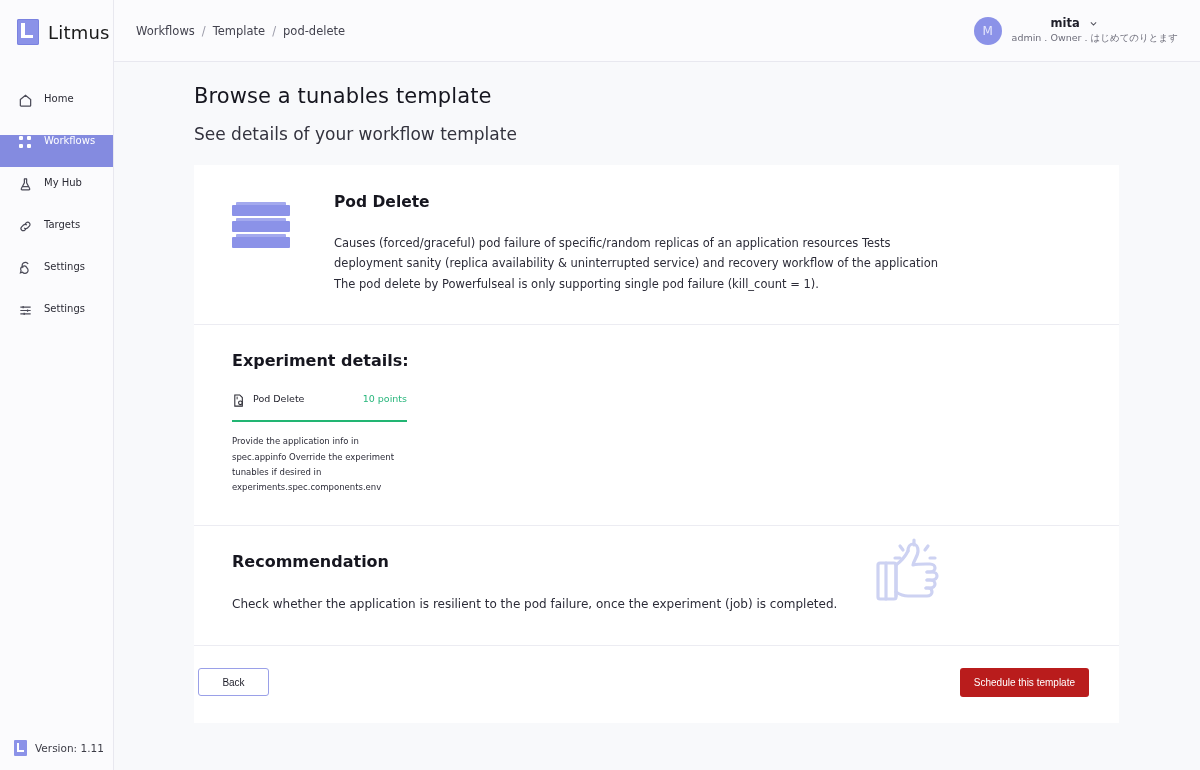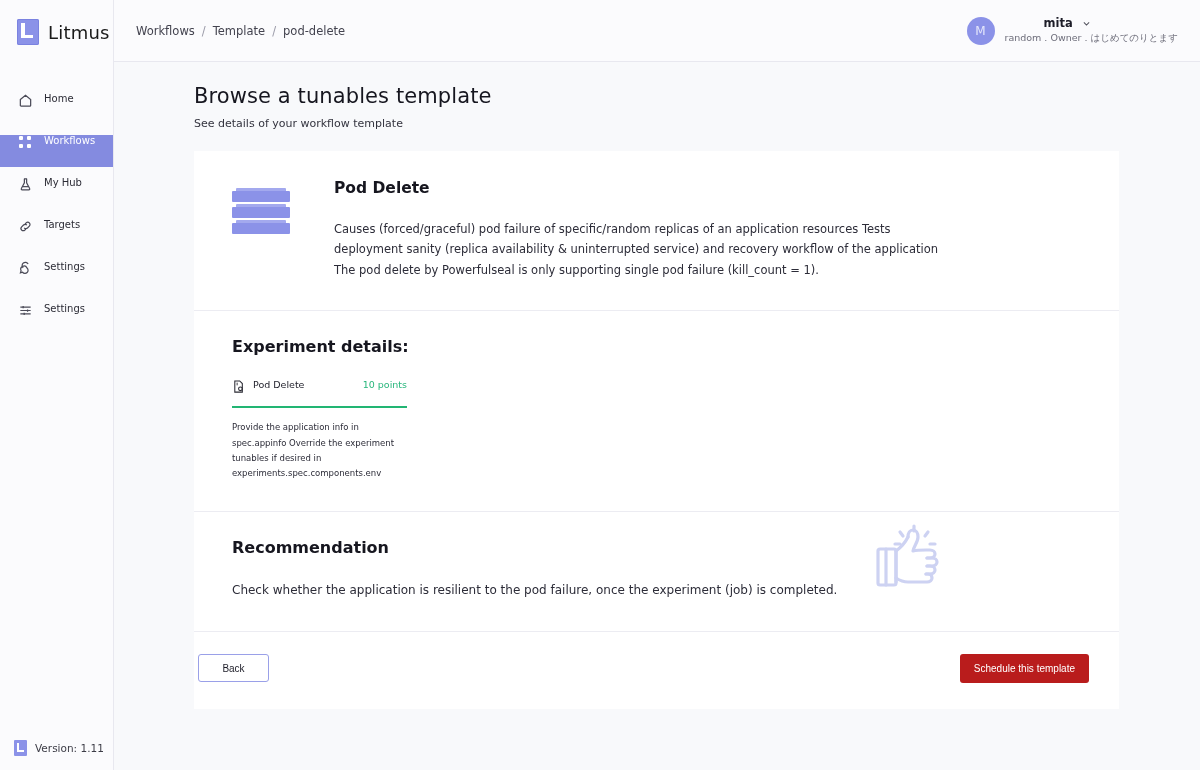--- a/index.html
+++ b/index.html
@@ -101,21 +101,21 @@
   .user-meta { display: flex; flex-direction: column; gap: 2px; }
   .user-top { display: flex; align-items: center; gap: 9px; padding-left: 39px; }
   .user-name { font-size: 11.5px; color: #1d1d28; font-weight: bold; }
   .chev { width: 9px; height: 9px; stroke: #55555f; fill: none; stroke-width: 1.4; }
   .user-sub { font-size: 9.5px; color: #6d6d7a; }
 
   .scroll { flex: 1; overflow: hidden; padding: 0; }
 
   .page-head { padding: 22px 0 0 80px; }
   .page-title { font-size: 21px; color: #16161f; font-weight: normal; letter-spacing: .1px; }
-  .page-sub { font-size: 11px; color: #33333e; margin-top: 9px; }
+  .page-sub { font-size: 17px; color: #33333e; margin-top: 16px; }
 
   .card {
     margin: 21px 0 0 80px;
     width: 925px;
     background: #ffffff;
     min-height: 525px;
     padding: 0;
   }
   .hr { height: 1px; background: #ececf2; margin: 0 0 0 0; }
 
@@ -272,21 +272,21 @@
       <div class="topbar-spacer"></div>
       <div class="user">
         <div class="avatar">M</div>
         <div class="user-meta">
           <div class="user-top">
             <span class="user-name">mita</span>
             <svg class="chev" viewBox="0 0 12 12">
                 <path d="M2.5 4.5 6 8l3.5-3.5"></path>
               </svg>
           </div>
-          <div class="user-sub">random . Owner . はじめてのりとます</div>
+          <div class="user-sub">admin . Owner . はじめてのりとます</div>
         </div>
       </div>
     </header>
 
     <div class="scroll">
 
       <div class="page-head">
         <h1 class="page-title">Browse a tunables template</h1>
         <div class="page-sub">See details of your workflow template</div>
       </div>

